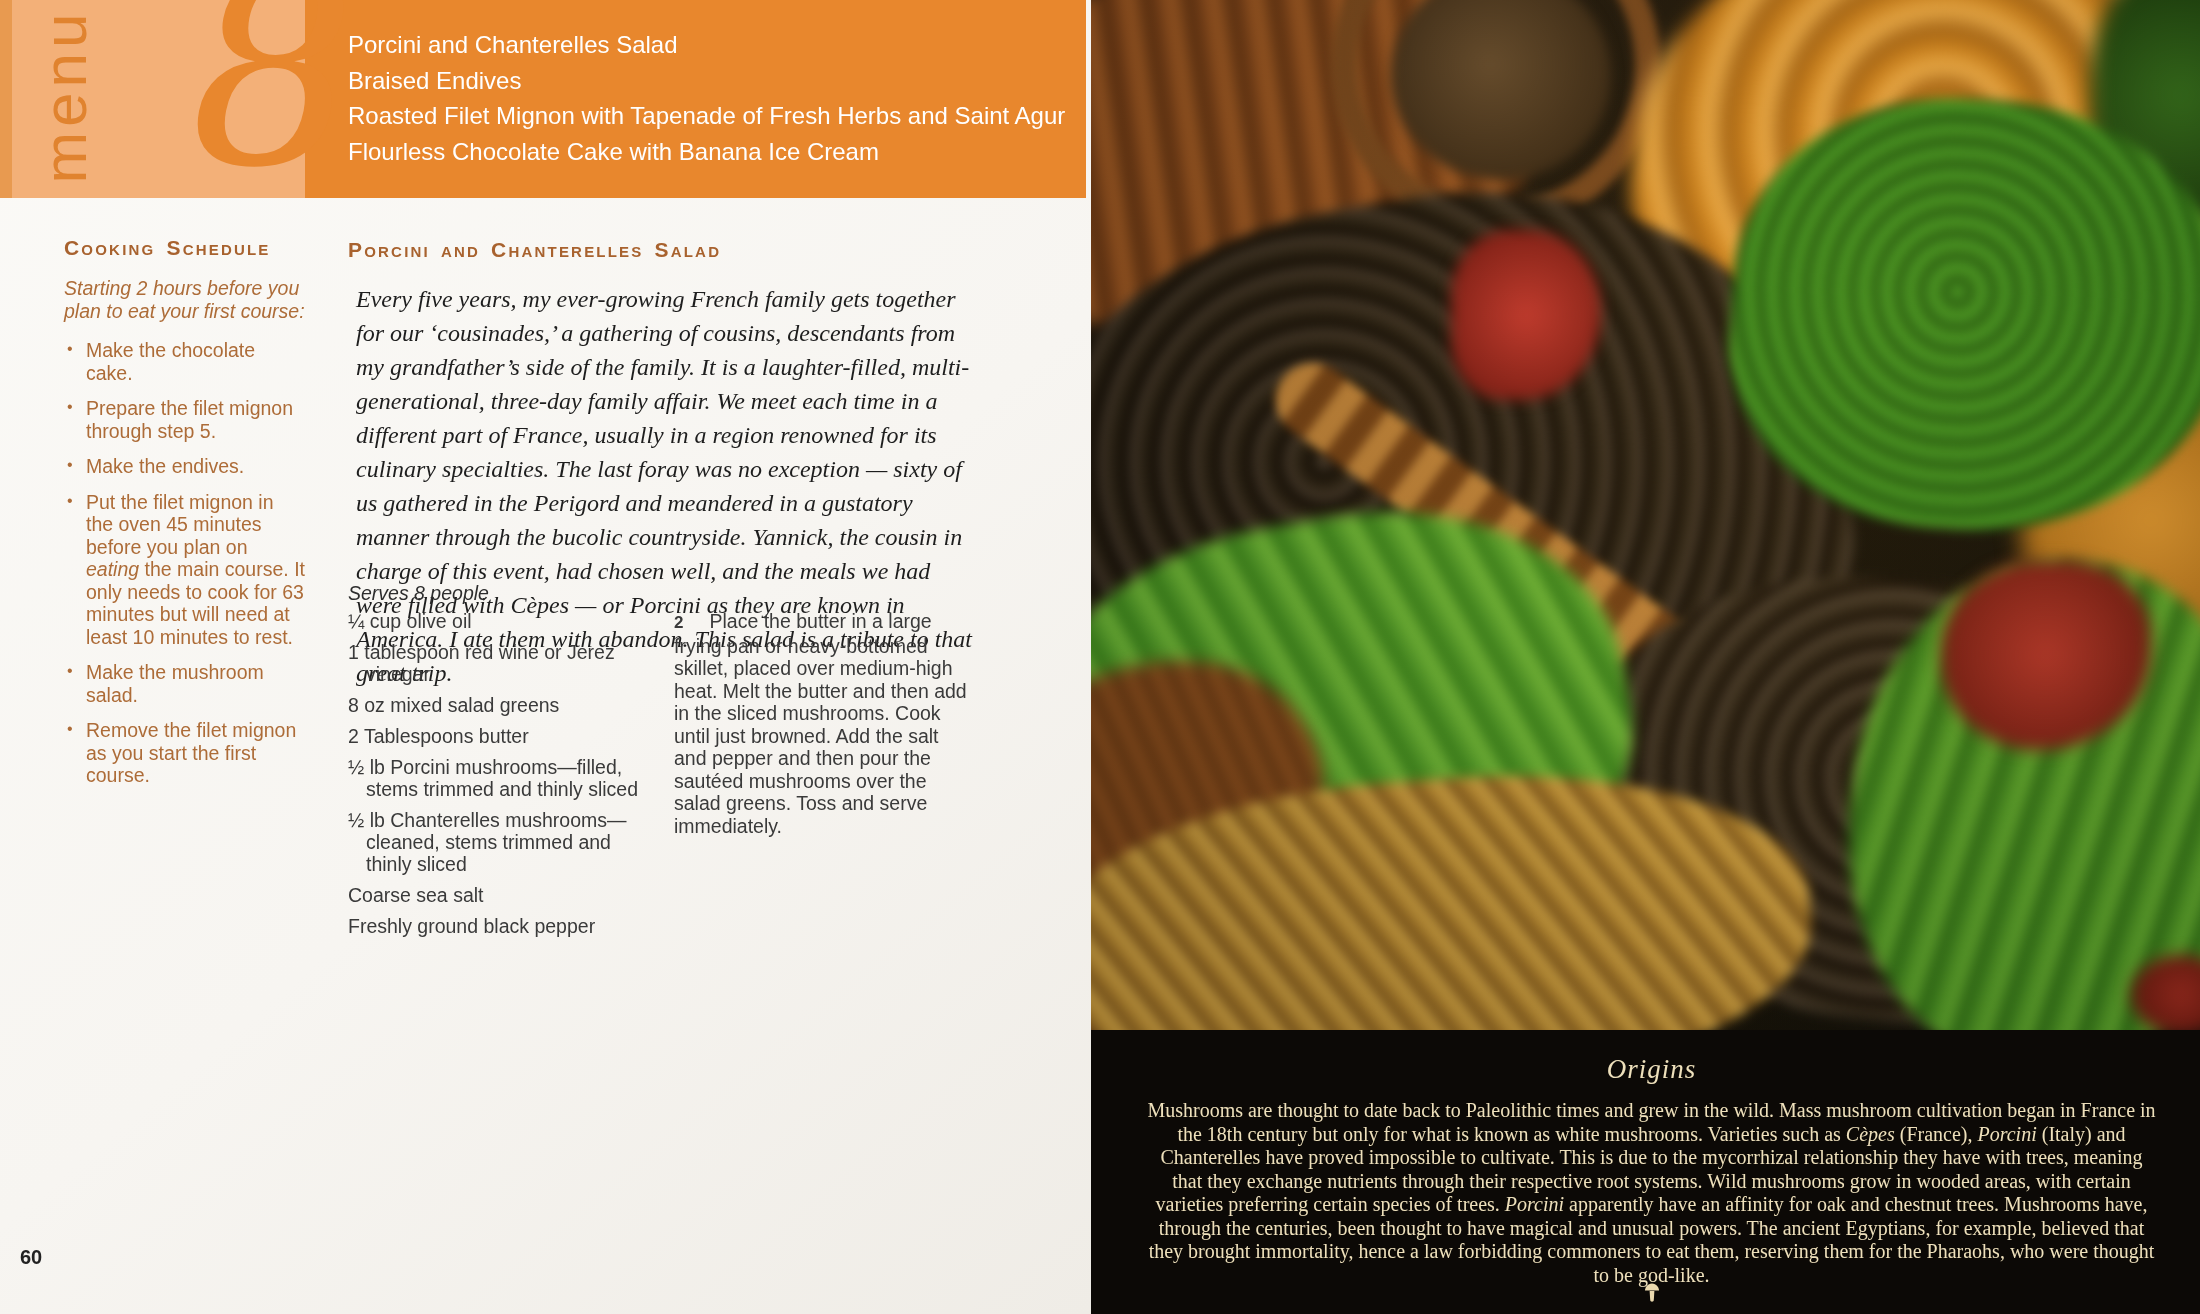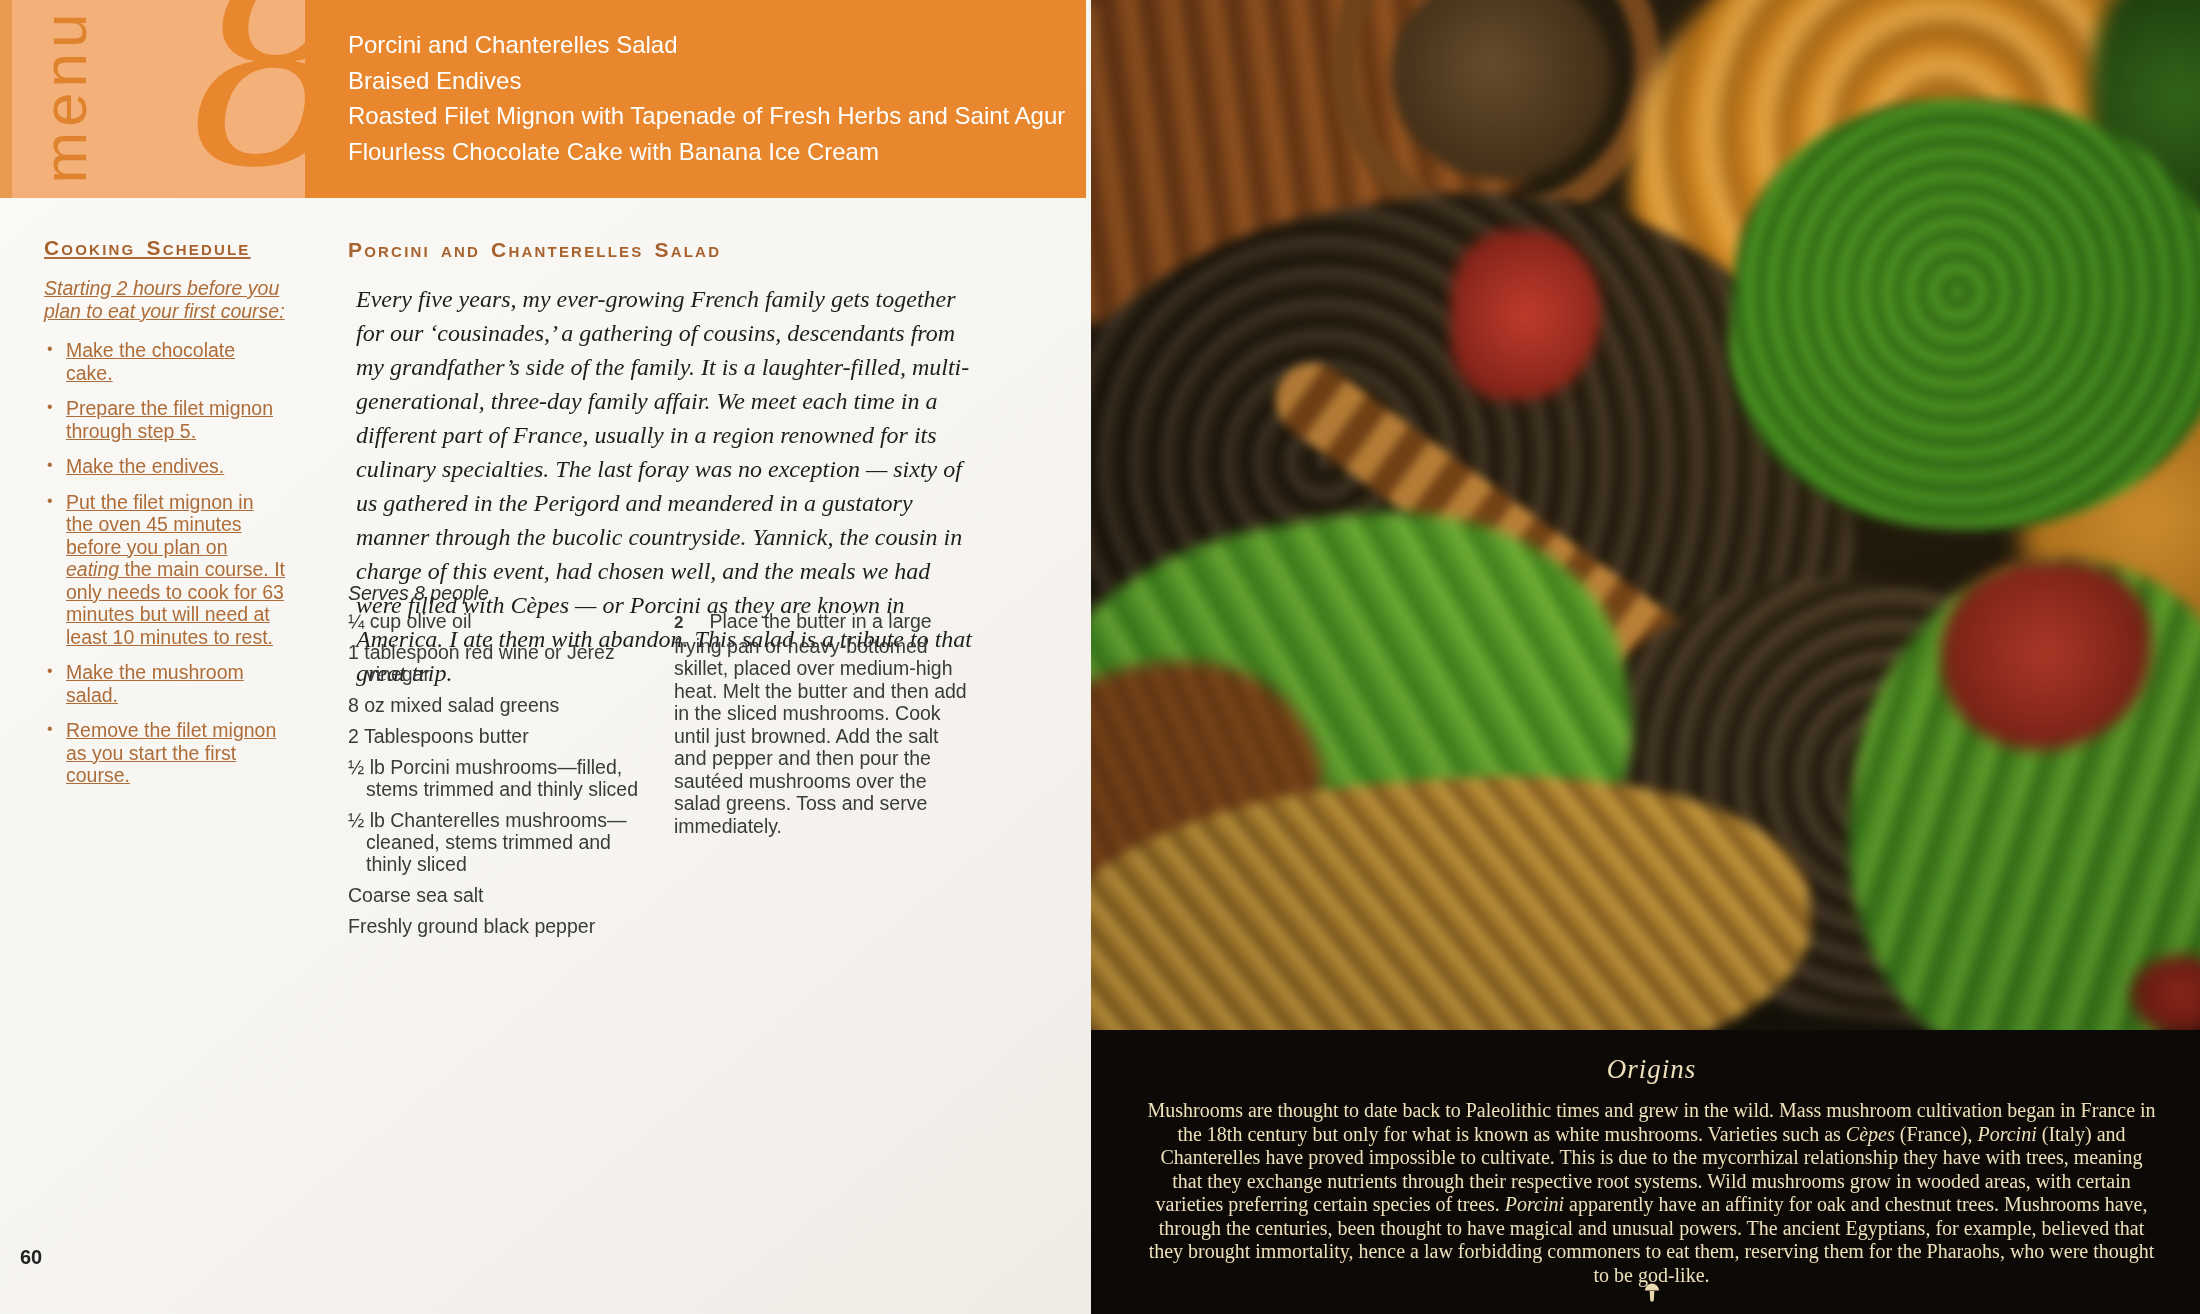--- a/index.html
+++ b/index.html
@@ -15,21 +15,21 @@
   .menu-tab .edge{position:absolute;left:0;top:0;width:12px;height:198px;background:#e89a50;}
   .menu-word{position:absolute;left:64px;top:96px;transform:translate(-50%,-50%) rotate(-90deg);
              font-size:62px;letter-spacing:5px;color:#e0832f;white-space:nowrap;}
   .menu-number{position:absolute;left:190px;top:-58px;font-family:"DejaVu Serif",serif;
                font-style:italic;font-weight:400;font-size:262px;color:#e8872e;line-height:1;}
   .menu-items{position:absolute;left:348px;top:27px;color:#ffffff;font-size:24px;line-height:35.5px;}
 
   .kicker{margin:0;font-size:21px;font-weight:700;color:#a8622e;letter-spacing:2.2px;
           word-spacing:3px;font-variant:small-caps;}
 
-  .schedule{position:absolute;left:44px;top:236px;width:242px;color:#ad6c38;text-decoration:underline;}
+  .schedule{position:absolute;left:64px;top:236px;width:242px;color:#ad6c38;}
   .schedule-intro{margin:17px 0 0 0;font-style:italic;font-size:19.5px;line-height:23px;}
   .schedule-list{list-style:none;margin:16px 0 0 0;padding:0;}
   .schedule-list li{position:relative;padding-left:22px;font-size:19.5px;line-height:22.5px;
                     margin-bottom:13px;}
   .schedule-list li::before{content:"•";position:absolute;left:3px;top:-1px;font-size:16px;color:#ad6c38;}
 
   .recipe-title{position:absolute;left:348px;top:238px;}
   .recipe-intro{position:absolute;left:348px;top:274px;width:624px;margin:8px;
                 font-family:"Liberation Serif",serif;font-style:italic;
                 font-size:24px;line-height:34px;color:#1e1e1e;}

